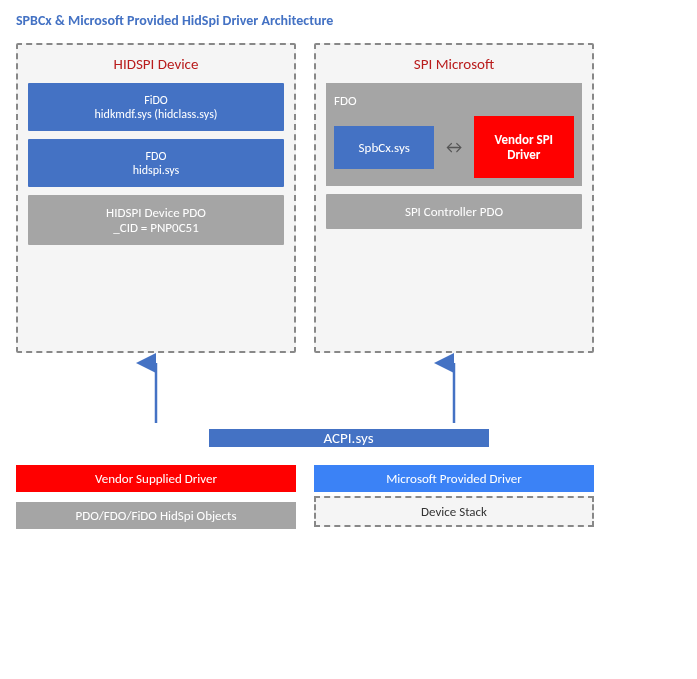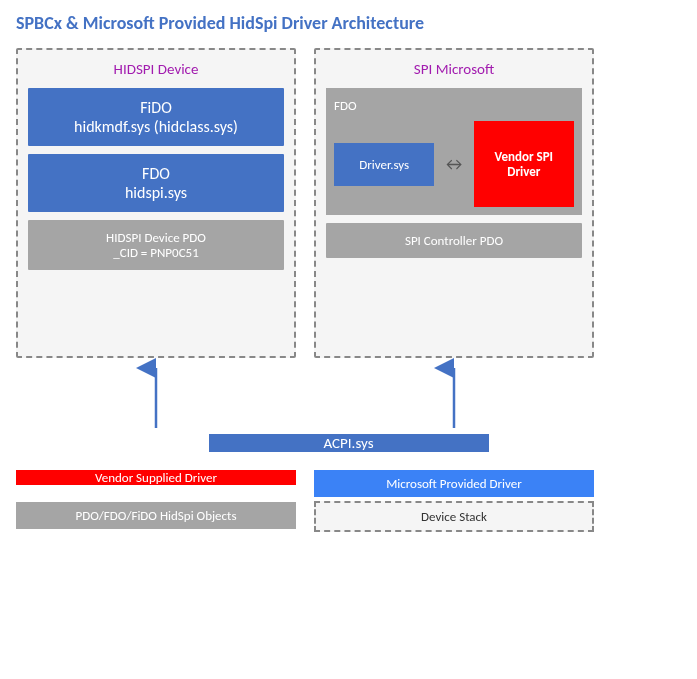--- a/index.html
+++ b/index.html
@@ -13,21 +13,21 @@
 
     .page {
       width: 697px;
       height: 679px;
       padding: 12px 16px;
       position: relative;
     }
 
     .title {
       color: #4472C4;
-      font-size: 18px;
+      font-size: 14px;
       font-weight: bold;
       margin-bottom: 14px;
     }
 
     .diagram-area {
       display: flex;
       gap: 18px;
       margin-bottom: 0;
       position: relative;
     }
@@ -47,33 +47,33 @@
     }
 
     .controller-box {
       width: 280px;
       min-height: 310px;
     }
 
     .box-title {
       text-align: center;
       font-size: 15px;
-      color: #a21caf;
+      color: #b91c1c;
       margin-bottom: 10px;
       font-weight: normal;
     }
 
     
     .blue-block {
       background: #4472C4;
       color: white;
       text-align: center;
       padding: 10px 6px;
       margin-bottom: 8px;
-      font-size: 16px;
+      font-size: 12px;
       border-radius: 1px;
     }
 
     
     .gray-block {
       background: #A5A5A5;
       color: white;
       text-align: center;
       padding: 10px 6px;
       margin-bottom: 8px;
@@ -114,21 +114,21 @@
       display: flex;
       align-items: center;
       font-size: 18px;
       color: #555;
     }
 
     .vendor-spi-block {
       background: #FF0000;
       color: white;
       text-align: center;
-      padding: 28px 8px;
+      padding: 16px 8px;
       font-size: 13px;
       flex: 1;
       font-weight: bold;
     }
 
     
     .acpi-area {
       display: flex;
       justify-content: center;
       margin-top: 10px;
@@ -192,21 +192,21 @@
 _CID = PNP0C51</span>
         </div>
       </div>
 
       <div class="controller-box">
         <div class="box-title">SPI Microsoft</div>
 
         <div class="fdo-inner-box">
           <div class="fdo-label">FDO</div>
           <div class="fdo-inner-row">
-            <div class="spbcx-block">Driver.sys</div>
+            <div class="spbcx-block">SpbCx.sys</div>
             <div class="arrow-horiz">↔</div>
             <div class="vendor-spi-block">
               <span style="white-space:pre-line;">Vendor SPI
 Driver</span>
             </div>
           </div>
         </div>
 
         <div class="gray-block">SPI Controller PDO</div>
       </div>
@@ -229,21 +229,21 @@
     <div class="acpi-area" style="margin-top:-4px;">
       <div class="acpi-block">ACPI.sys</div>
     </div>
 
   </div>
 
   <div class="bottom-section" style="margin-top:18px;">
     <div class="two-boxes-row">
 
       <div class="left-col">
-        <div style="background:#FF0000; color:white; text-align:center; font-size:13px; margin-bottom:17px;">Vendor Supplied Driver</div>
+        <div style="background:#FF0000; color:white; text-align:center; padding:6px; font-size:13px; margin-bottom:10px;">Vendor Supplied Driver</div>
         <div style="background:#A5A5A5; color:white; text-align:center; padding:6px; font-size:13px;">PDO/FDO/FiDO HidSpi Objects</div>
       </div>
 
       <div class="right-col">
         <div style="background:#3b82f6; color:white; text-align:center; padding:6px; font-size:13px; margin-bottom:4px;">Microsoft Provided Driver</div>
         <div style="border:2px dashed #888; background:#f5f5f5; color:#333; text-align:center; padding:6px; font-size:13px;">Device Stack</div>
       </div>
 
     </div>
   </div>

